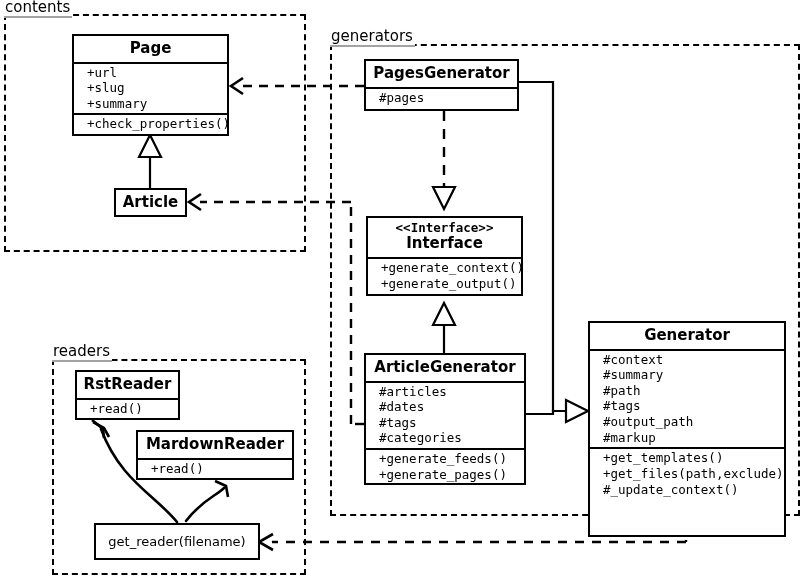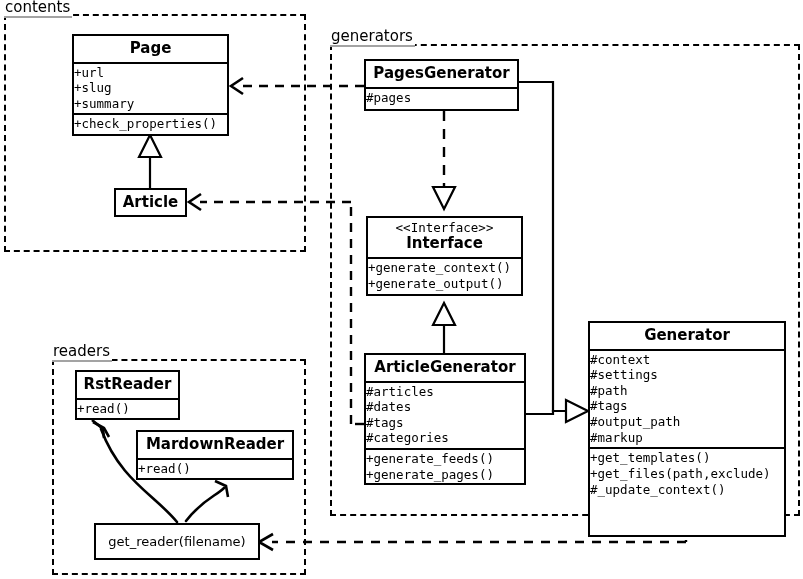--- a/index.html
+++ b/index.html
@@ -50,38 +50,38 @@
     font-weight: bold;
     font-size: 15px;
     text-align: center;
     color: #000;
     padding: 4px 4px 5px 4px;
     line-height: 1.1;
     white-space: nowrap;
   }
   .cls-stereo {
     font-family: "DejaVu Sans Mono", monospace;
-    font-weight: normal;
+    font-weight: bold;
     font-size: 12.5px;
     text-align: center;
     color: #000;
     padding: 3px 4px 0 4px;
     line-height: 1.15;
     white-space: nowrap;
   }
   .cls-sec {
     border-top: 2px solid #000;
     padding: 1px 0 2px 0;
   }
   .member {
     font-family: "DejaVu Sans Mono", monospace;
     font-size: 12.5px;
     color: #000;
     line-height: 1.25;
-    padding: 0 2px 0 0;
+    padding: 0 2px 0 13px;
     white-space: nowrap;
   }
   .plain-box {
     position: absolute;
     box-sizing: border-box;
     border: 2px solid #000;
     background: #fff;
     z-index: 5;
     display: flex;
     align-items: center;
@@ -220,21 +220,21 @@
     <div class="cls-sec">
       <div class="member">+generate_feeds()</div>
       <div class="member">+generate_pages()</div>
     </div>
   </div>
 
   <div class="cls" style="left:588px; top:321px; width:198px; height:216px;">
     <div class="cls-name">Generator</div>
     <div class="cls-sec">
       <div class="member">#context</div>
-      <div class="member">#settings</div>
+      <div class="member">#summary</div>
       <div class="member">#path</div>
       <div class="member">#tags</div>
       <div class="member">#output_path</div>
       <div class="member">#markup</div>
     </div>
     <div class="cls-sec">
       <div class="member">+get_templates()</div>
       <div class="member">+get_files(path,exclude)</div>
       <div class="member">#_update_context()</div>
     </div>

